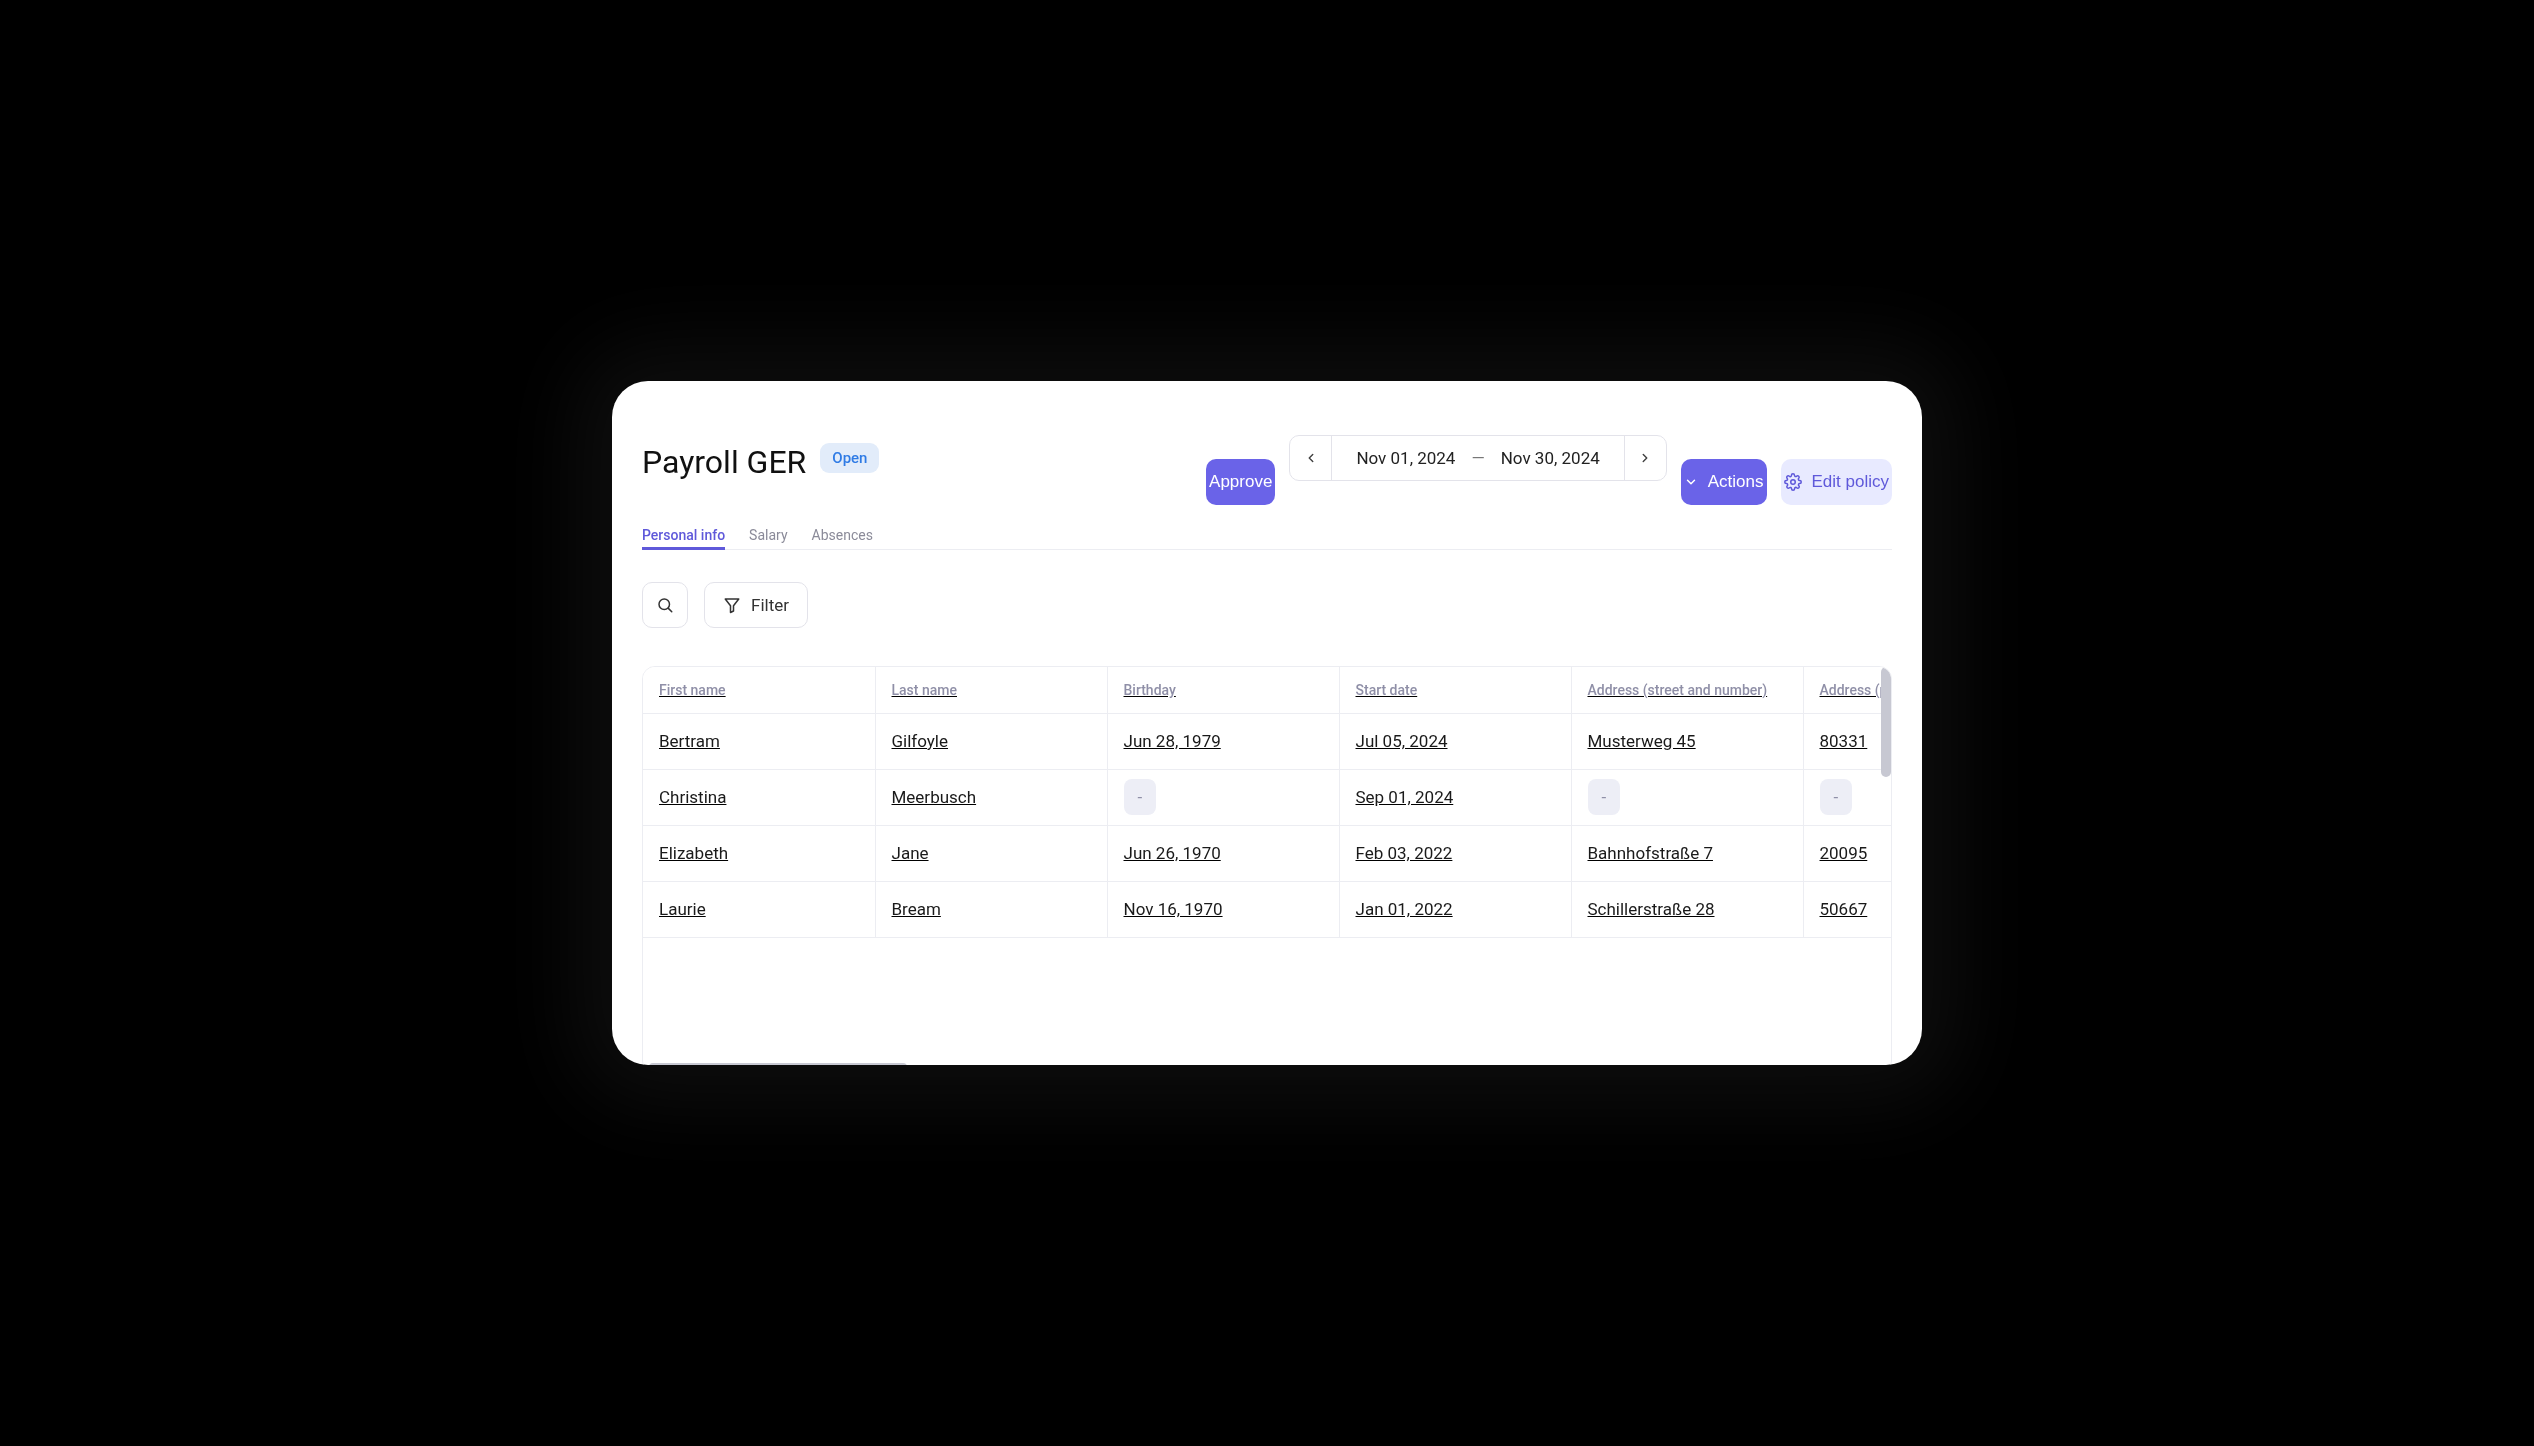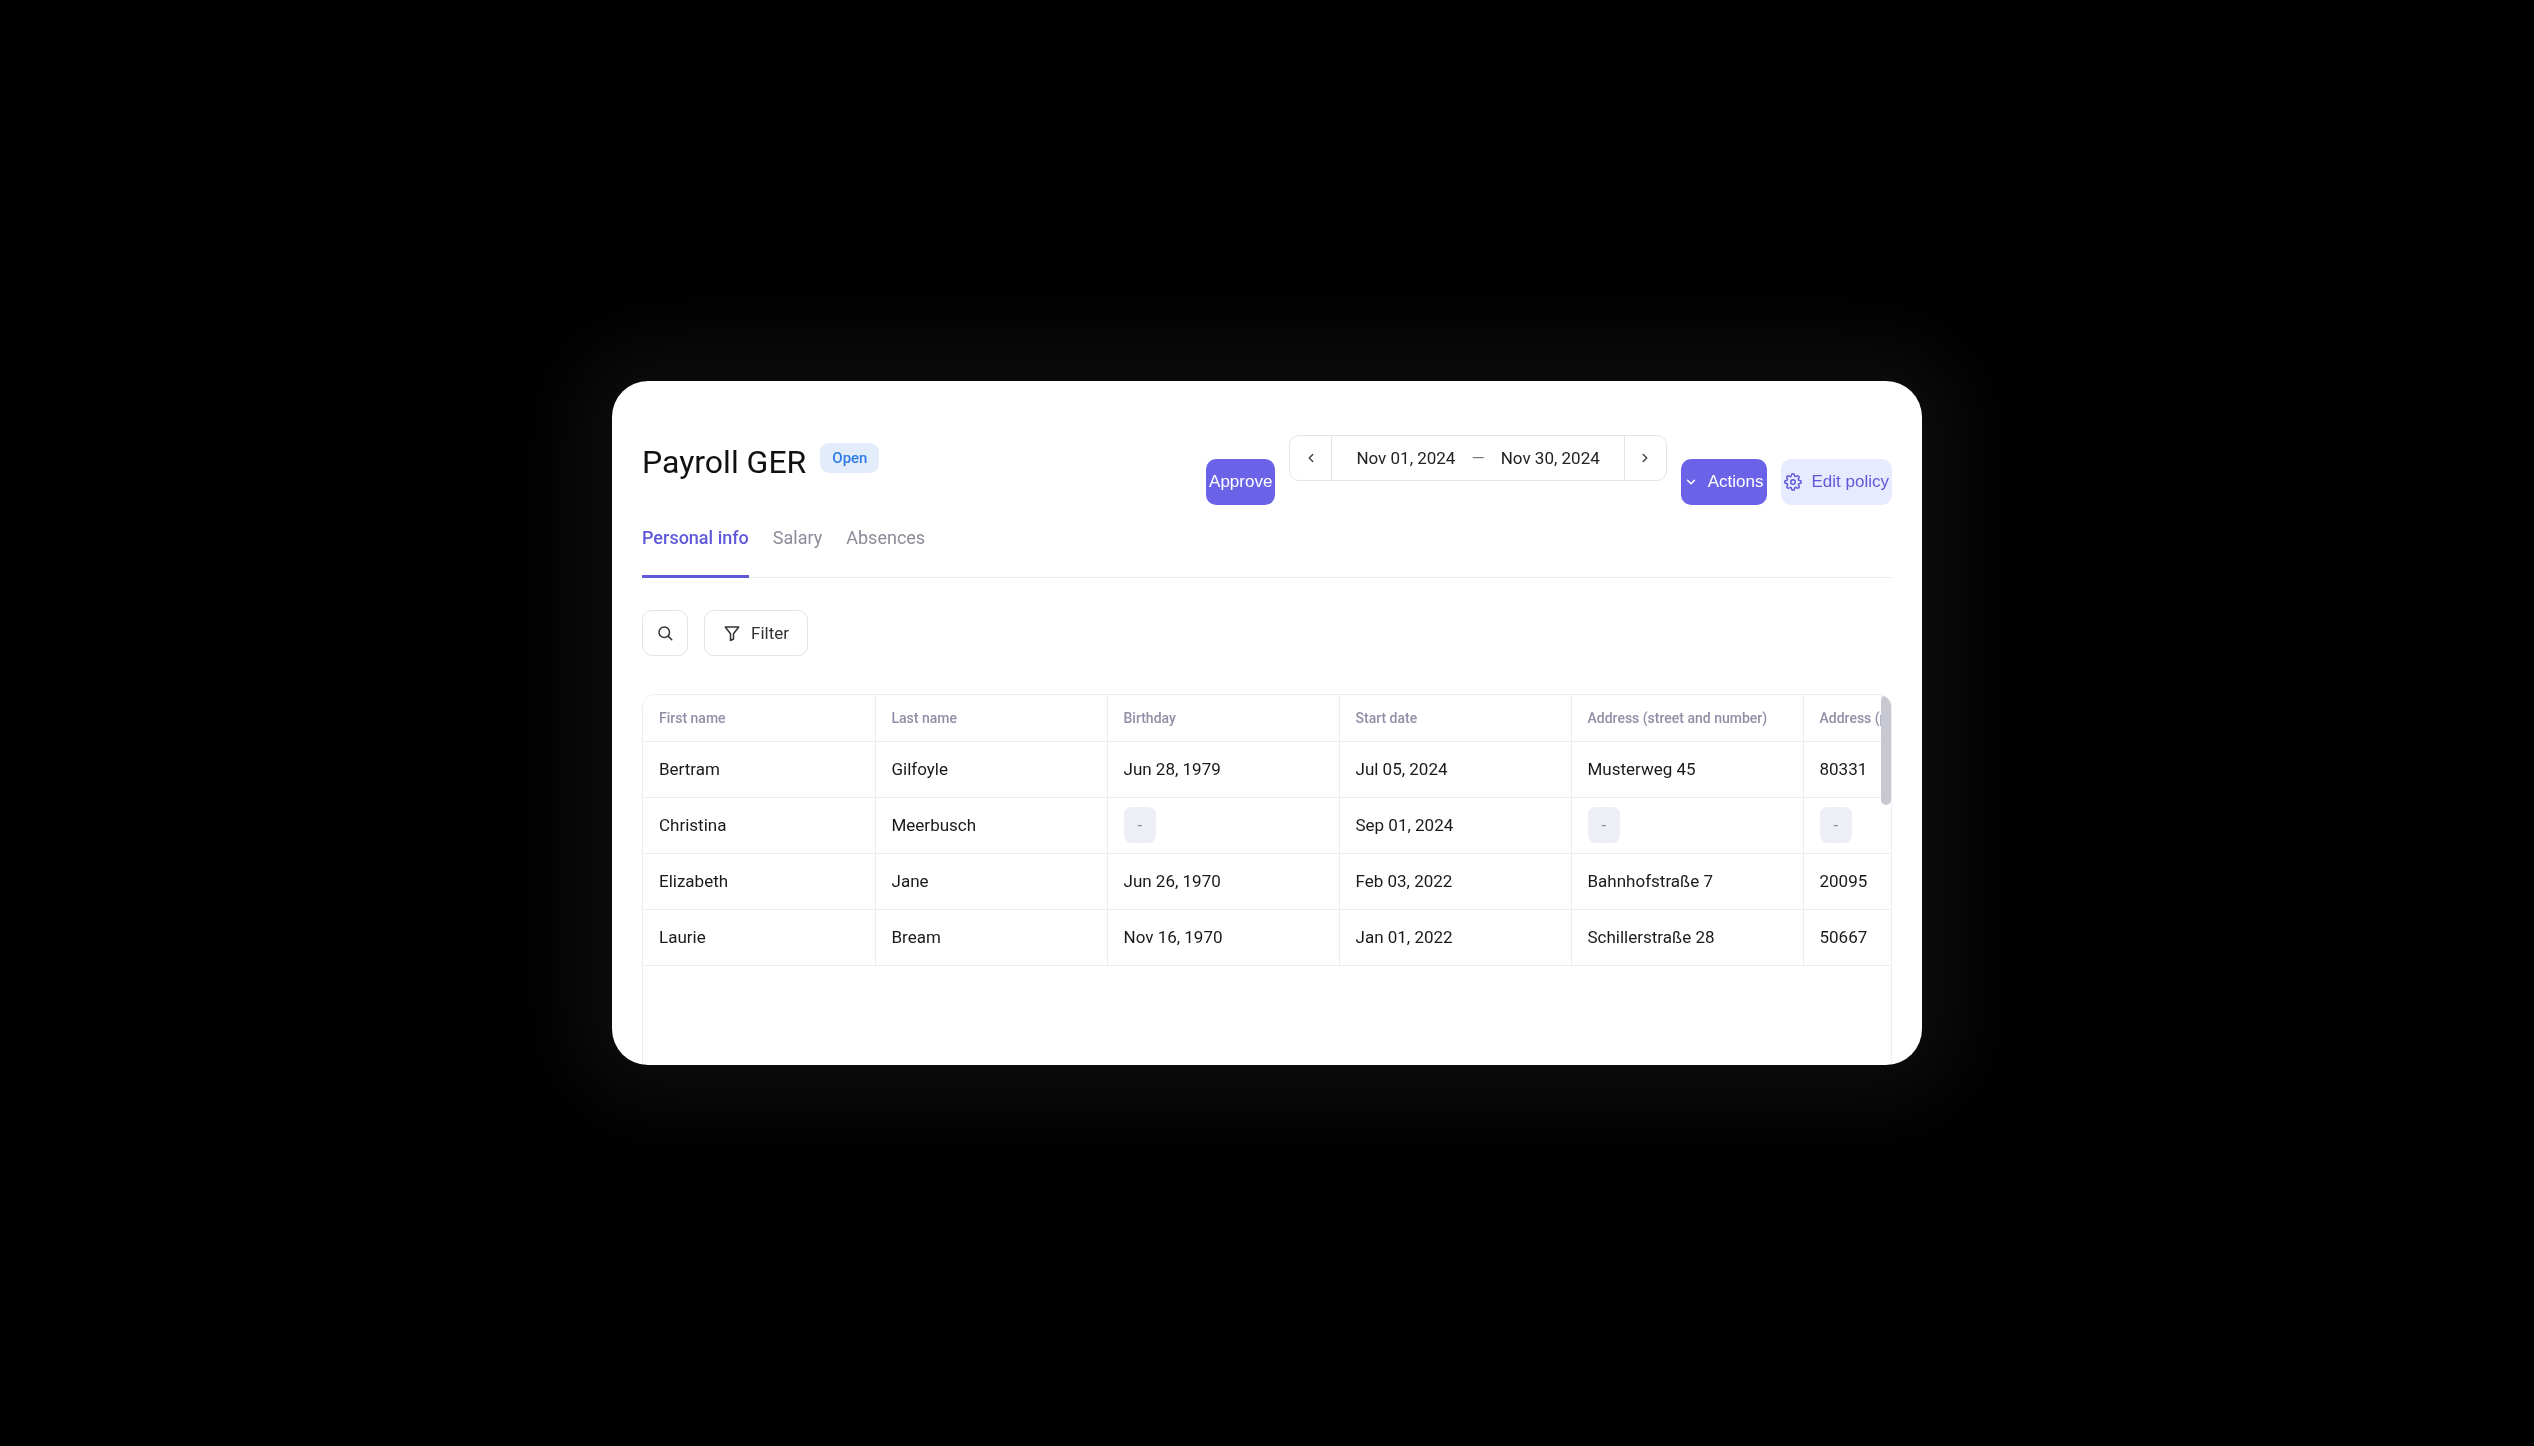--- a/index.html
+++ b/index.html
@@ -87,22 +87,22 @@
     color: #222;
   }
   .date-sep { color: #777; }
   .tabs {
     display: flex;
     gap: 24px;
     margin-top: 22px;
     border-bottom: 1px solid #ecedf2;
   }
   .tab {
-    padding-bottom: 27px;
-    font-size: 18px;
+    padding-bottom: 4px;
+    font-size: 14px;
     color: #8b8b99;
     cursor: pointer;
   }
   .tab.active {
     color: #5f59da;
     font-weight: 500;
     border-bottom: 3px solid #5f59da;
     margin-bottom: -1px;
   }
   .toolbar {
@@ -124,20 +124,21 @@
   }
   .icon-btn { width: 46px; }
   .filter-btn { padding: 0 18px; gap: 10px; }
   .table-wrap {
     margin-top: 38px;
     border: 1px solid #ecedf2;
     border-radius: 13px;
     position: relative;
     height: 408px;
     overflow: hidden;
+    text-decoration: underline;
   }
   .table-scroll {
     overflow: auto;
     height: 100%;
   }
   table {
     border-collapse: collapse;
     width: 1380px;
     table-layout: fixed;
   }

